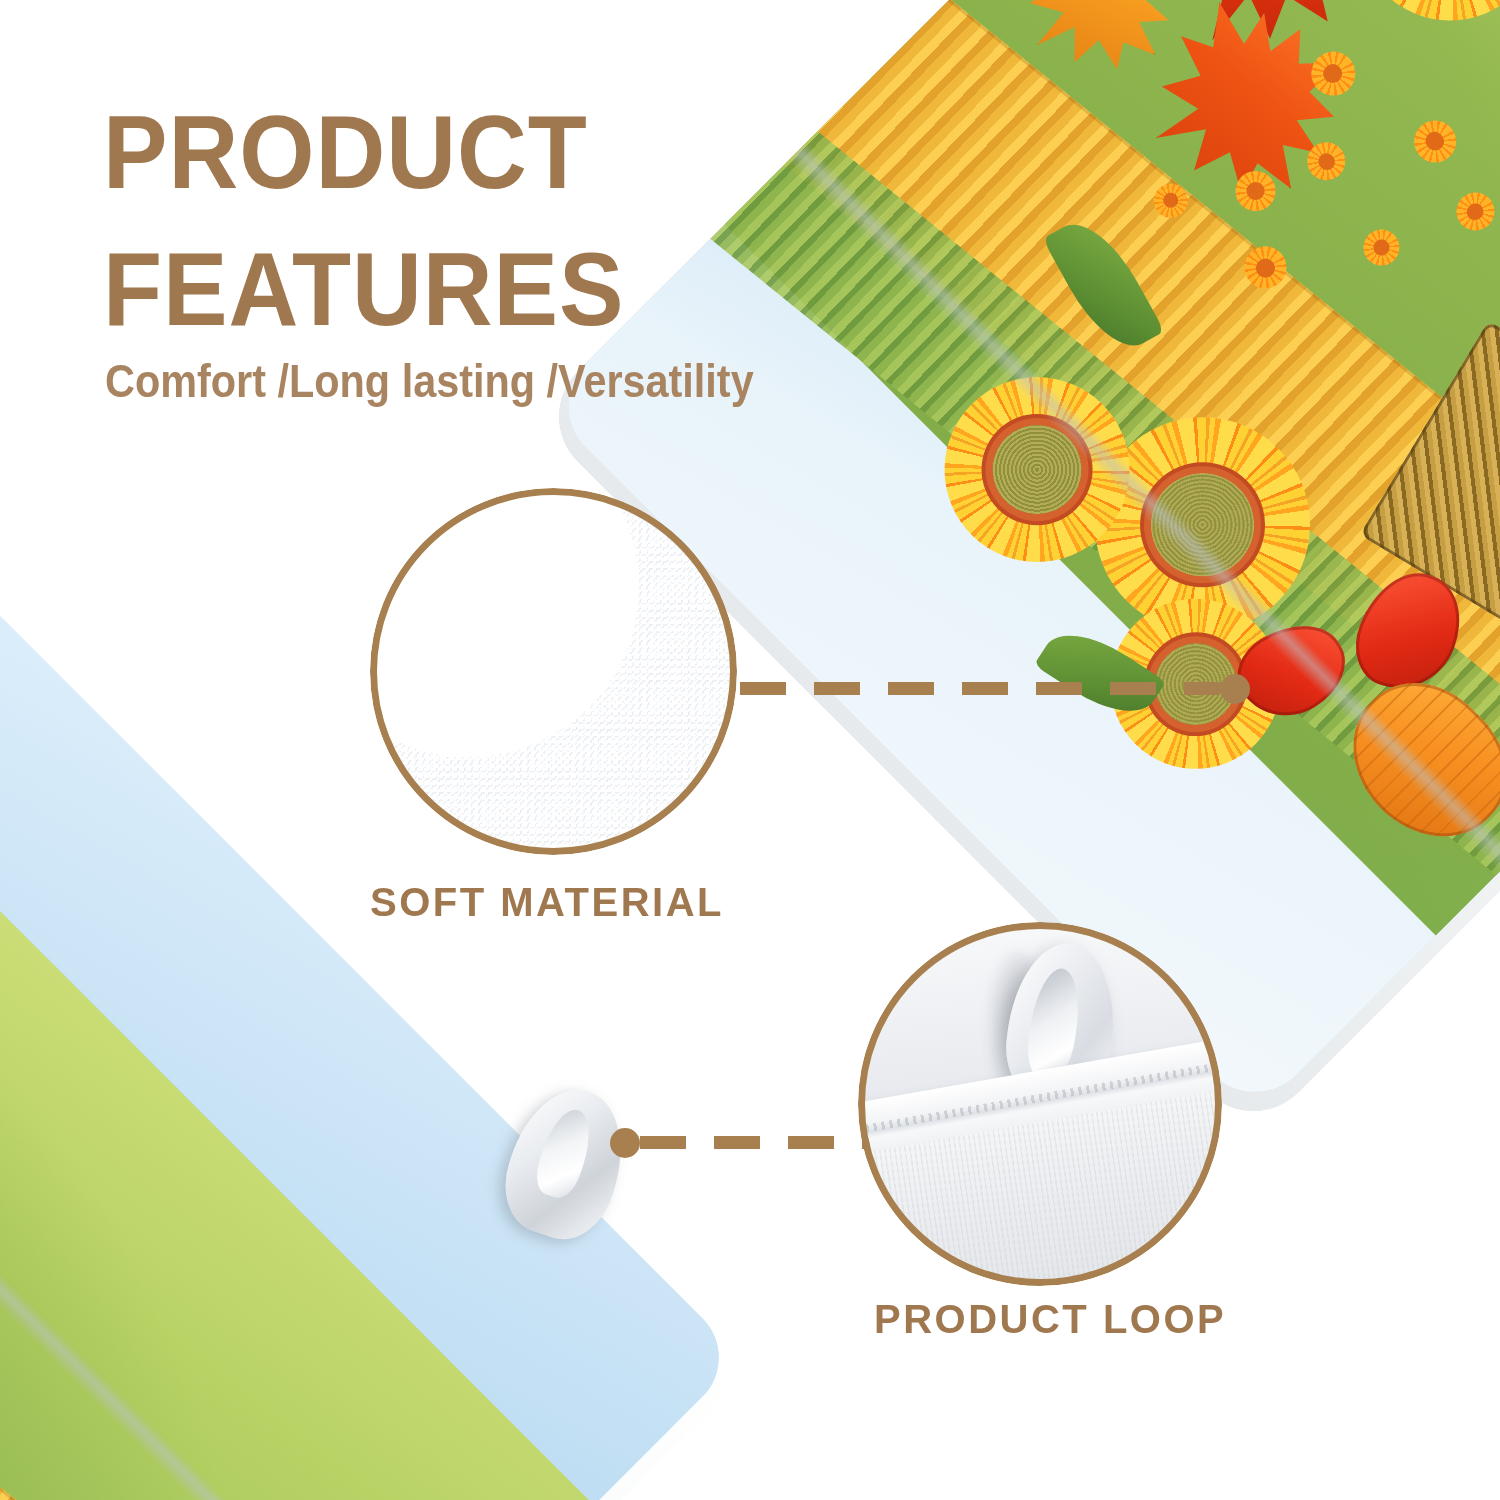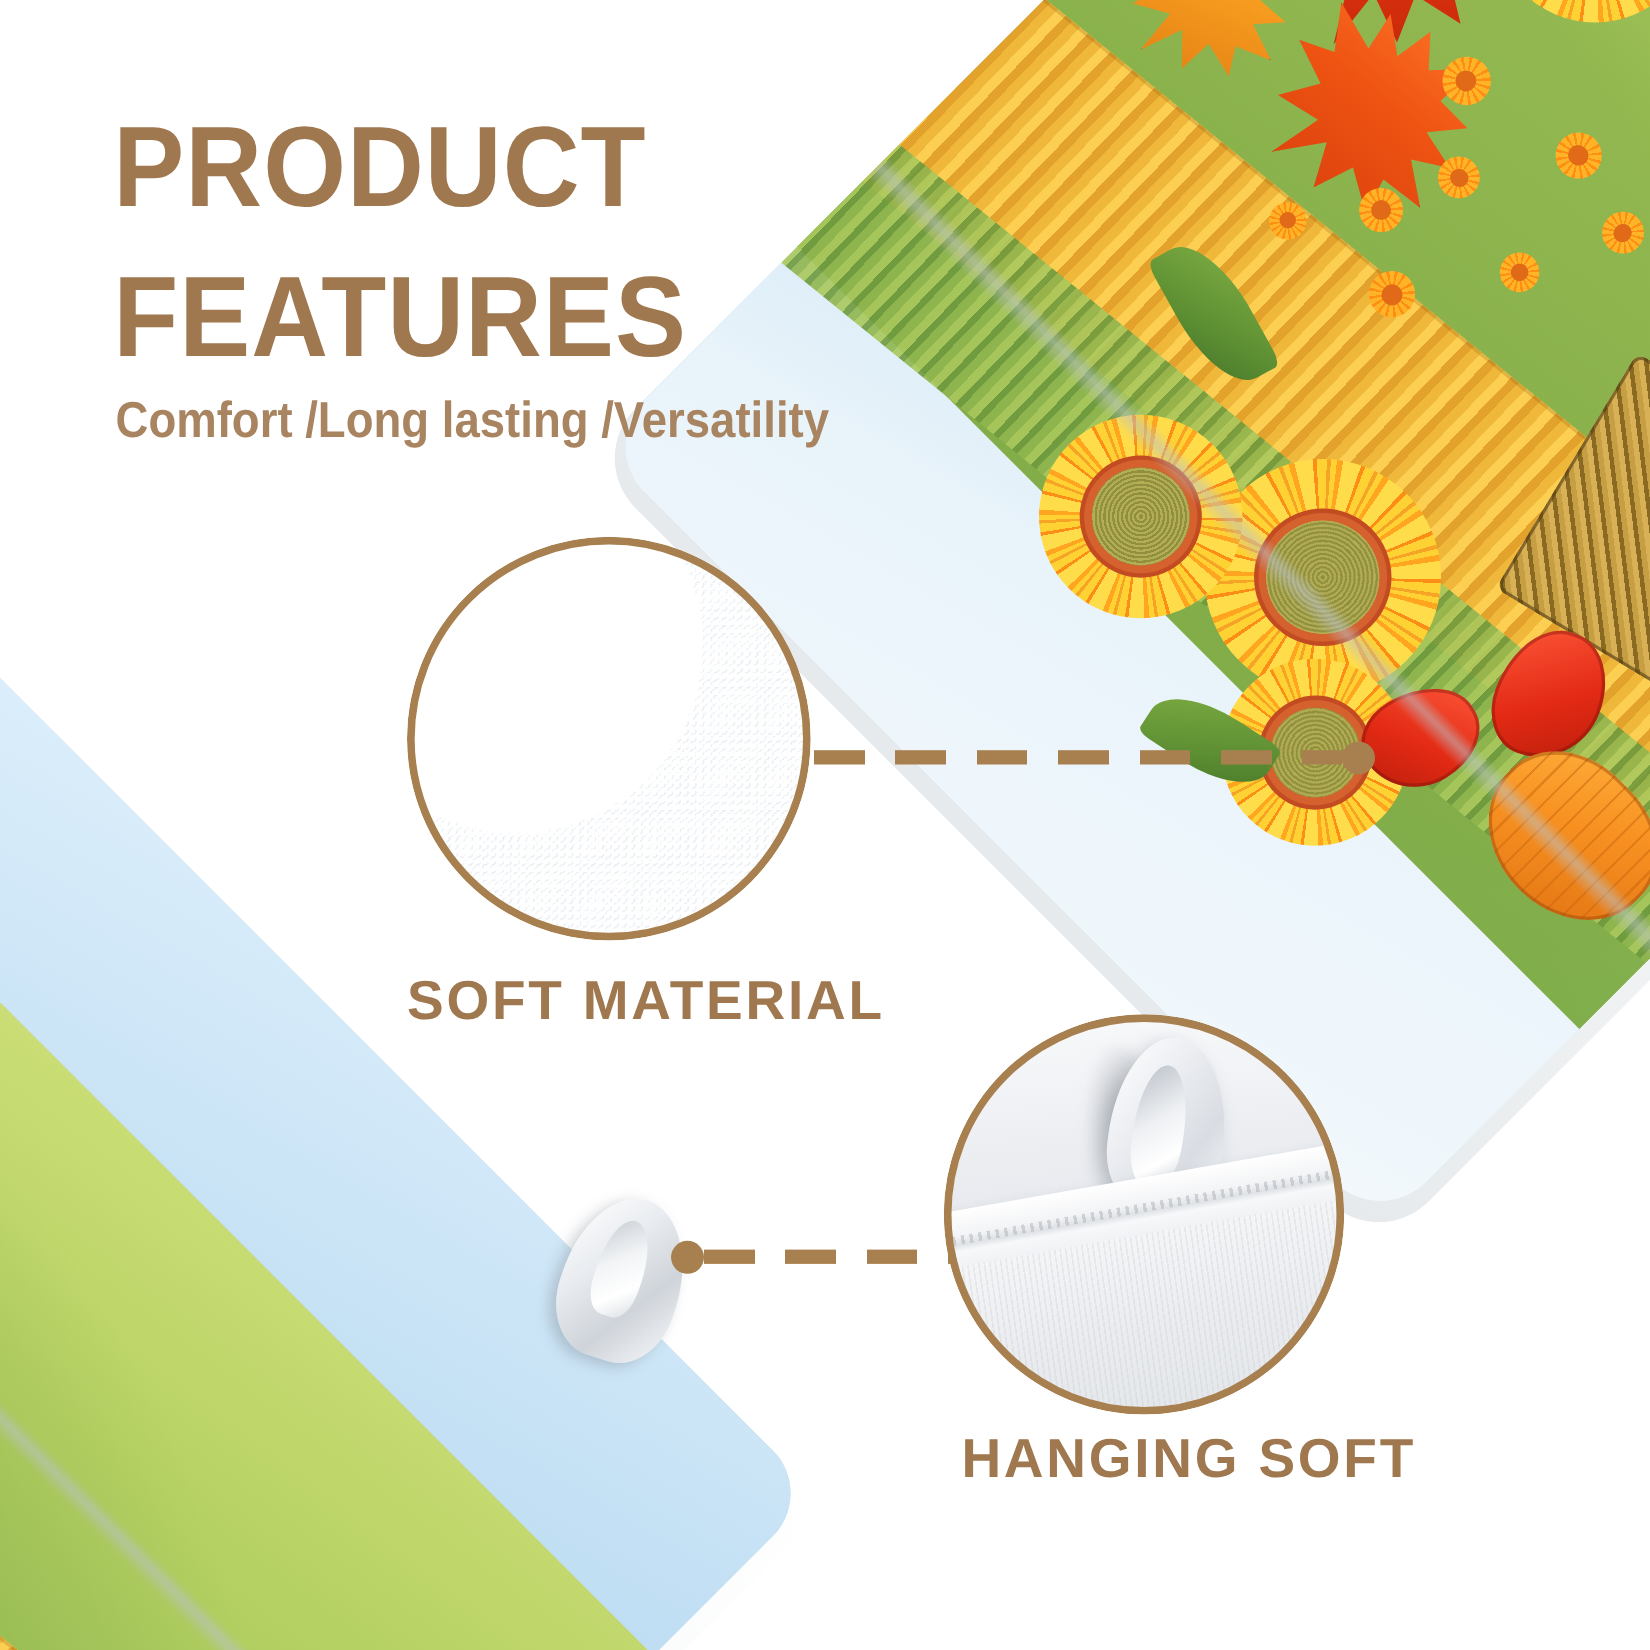--- a/index.html
+++ b/index.html
@@ -117,21 +117,21 @@
     position:absolute;left:34%;top:6%;width:18%;height:42%;
     border-radius:50%;
     background:radial-gradient(ellipse at 60% 45%, rgba(118,124,134,.48) 0%, rgba(118,124,134,0) 68%);
     filter:blur(5px);
   }
 
   
   .callout-label{
     position:absolute;
     font-family:"Liberation Sans", sans-serif;
-    font-weight:bold;font-size:50px;letter-spacing:2.5px;
+    font-weight:bold;font-size:40px;letter-spacing:2.5px;
     color:#A0784F;white-space:nowrap;
   }
   #soft-label{left:370px;top:880px;}
   #loop-label{left:874px;top:1297px;}
 
   
   .leader{position:absolute;height:13px;display:flex;align-items:center;}
   .leader .dashes{
     flex:1;height:13px;
     background-image:repeating-linear-gradient(90deg,#A8804F 0 46px, rgba(0,0,0,0) 46px 74px);
@@ -402,15 +402,15 @@
         <div class="loop-outer"></div>
         <div class="loop-inner"></div>
         <div class="hemband"></div>
         <div class="stitch"></div>
         <div class="lowerface"></div>
         <div class="lowertex"></div>
       </div>
     </div>
     <div class="ring"></div>
   </div>
-  <div class="callout-label" id="loop-label">HANGING SOFT</div>
+  <div class="callout-label" id="loop-label">PRODUCT LOOP</div>
 
 </div>
 
 </body></html>

